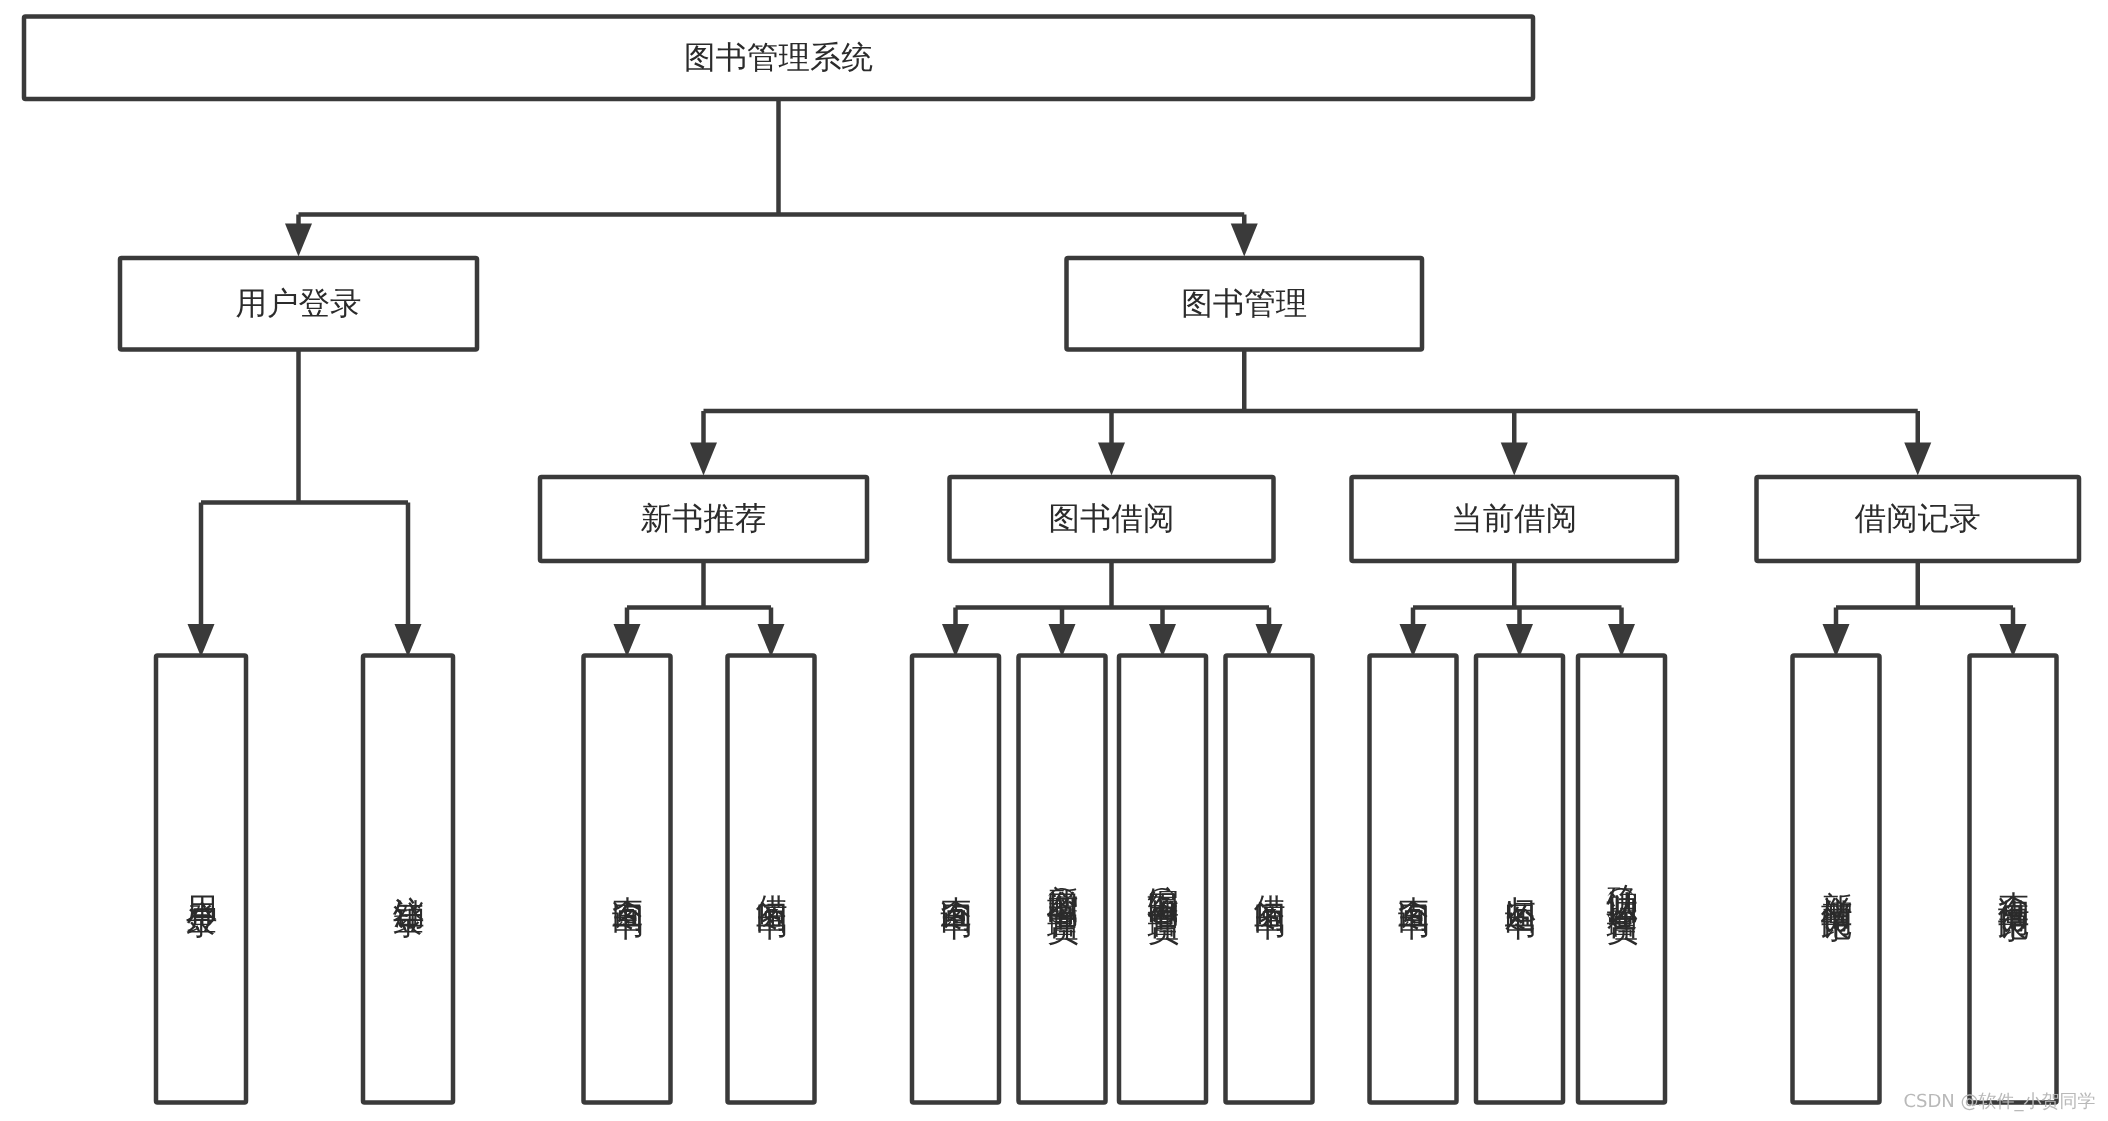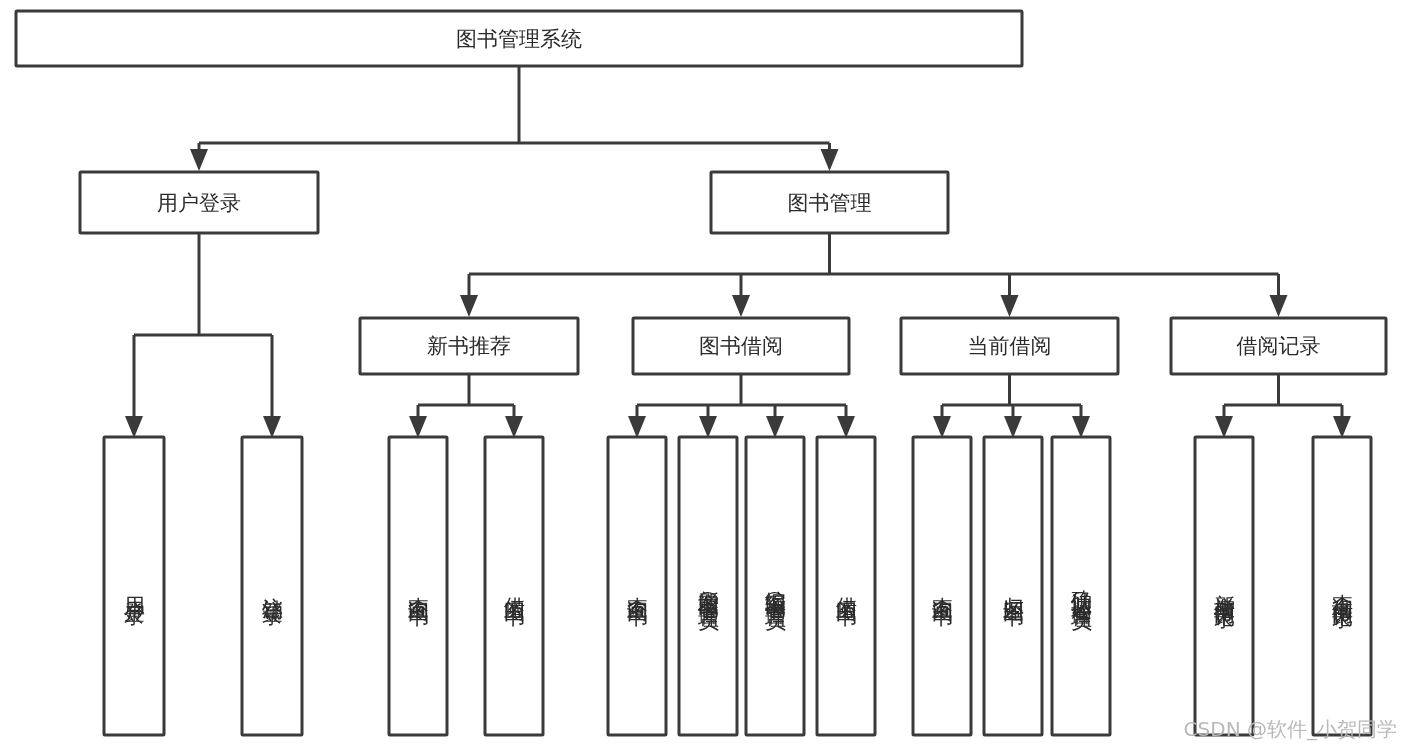--- a/index.html
+++ b/index.html
@@ -34,21 +34,21 @@
     letter-spacing:3px;
     font-size:21px;
     color:#2b2b2b;
     line-height:1;
     white-space:nowrap;
     font-family:"DejaVu Sans","Liberation Sans",sans-serif;
   }
   .watermark{
     position:absolute;
     right:8px;bottom:4px;
-    font-size:20px;
+    font-size:12px;
     color:#b9b9b9;
     font-family:"DejaVu Sans","Liberation Sans",sans-serif;
     white-space:nowrap;
     user-select:none;
   }
 </style>
 </head>
 <body>
 
 <div id="diagram-root">

